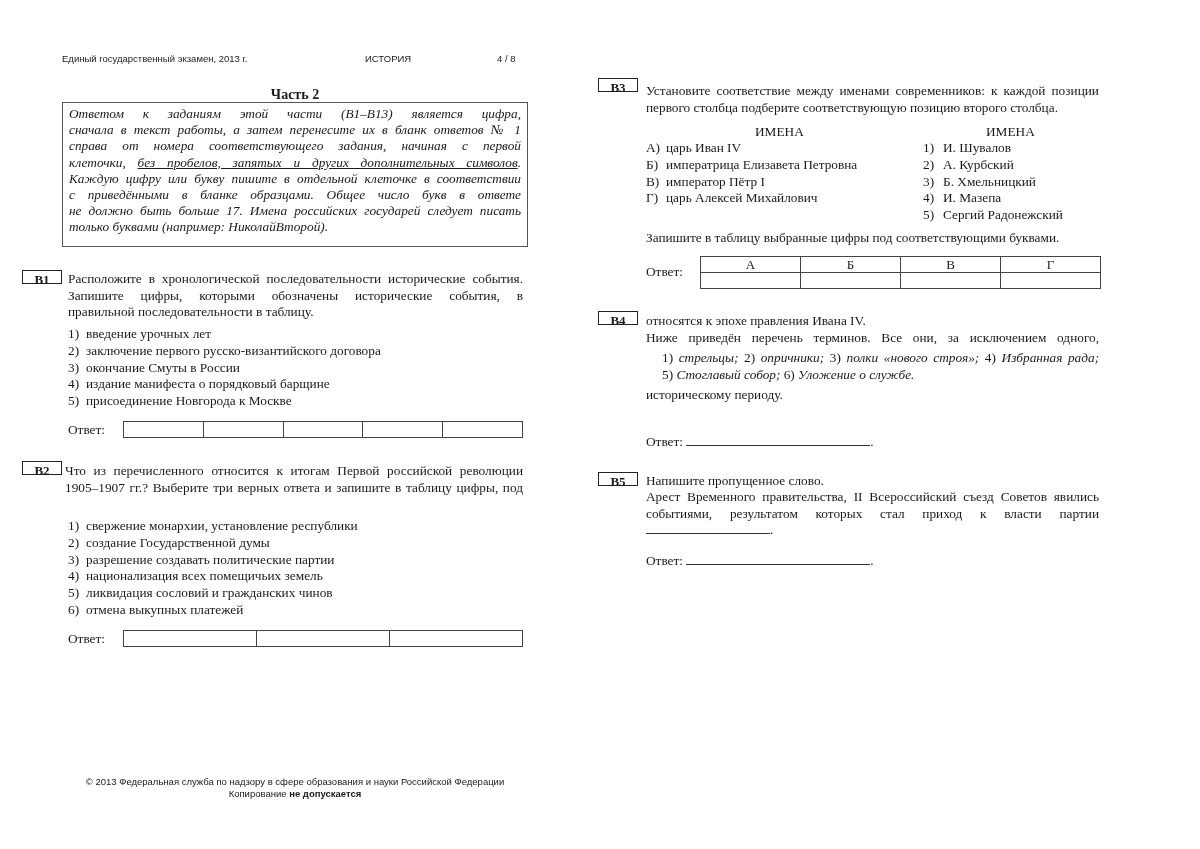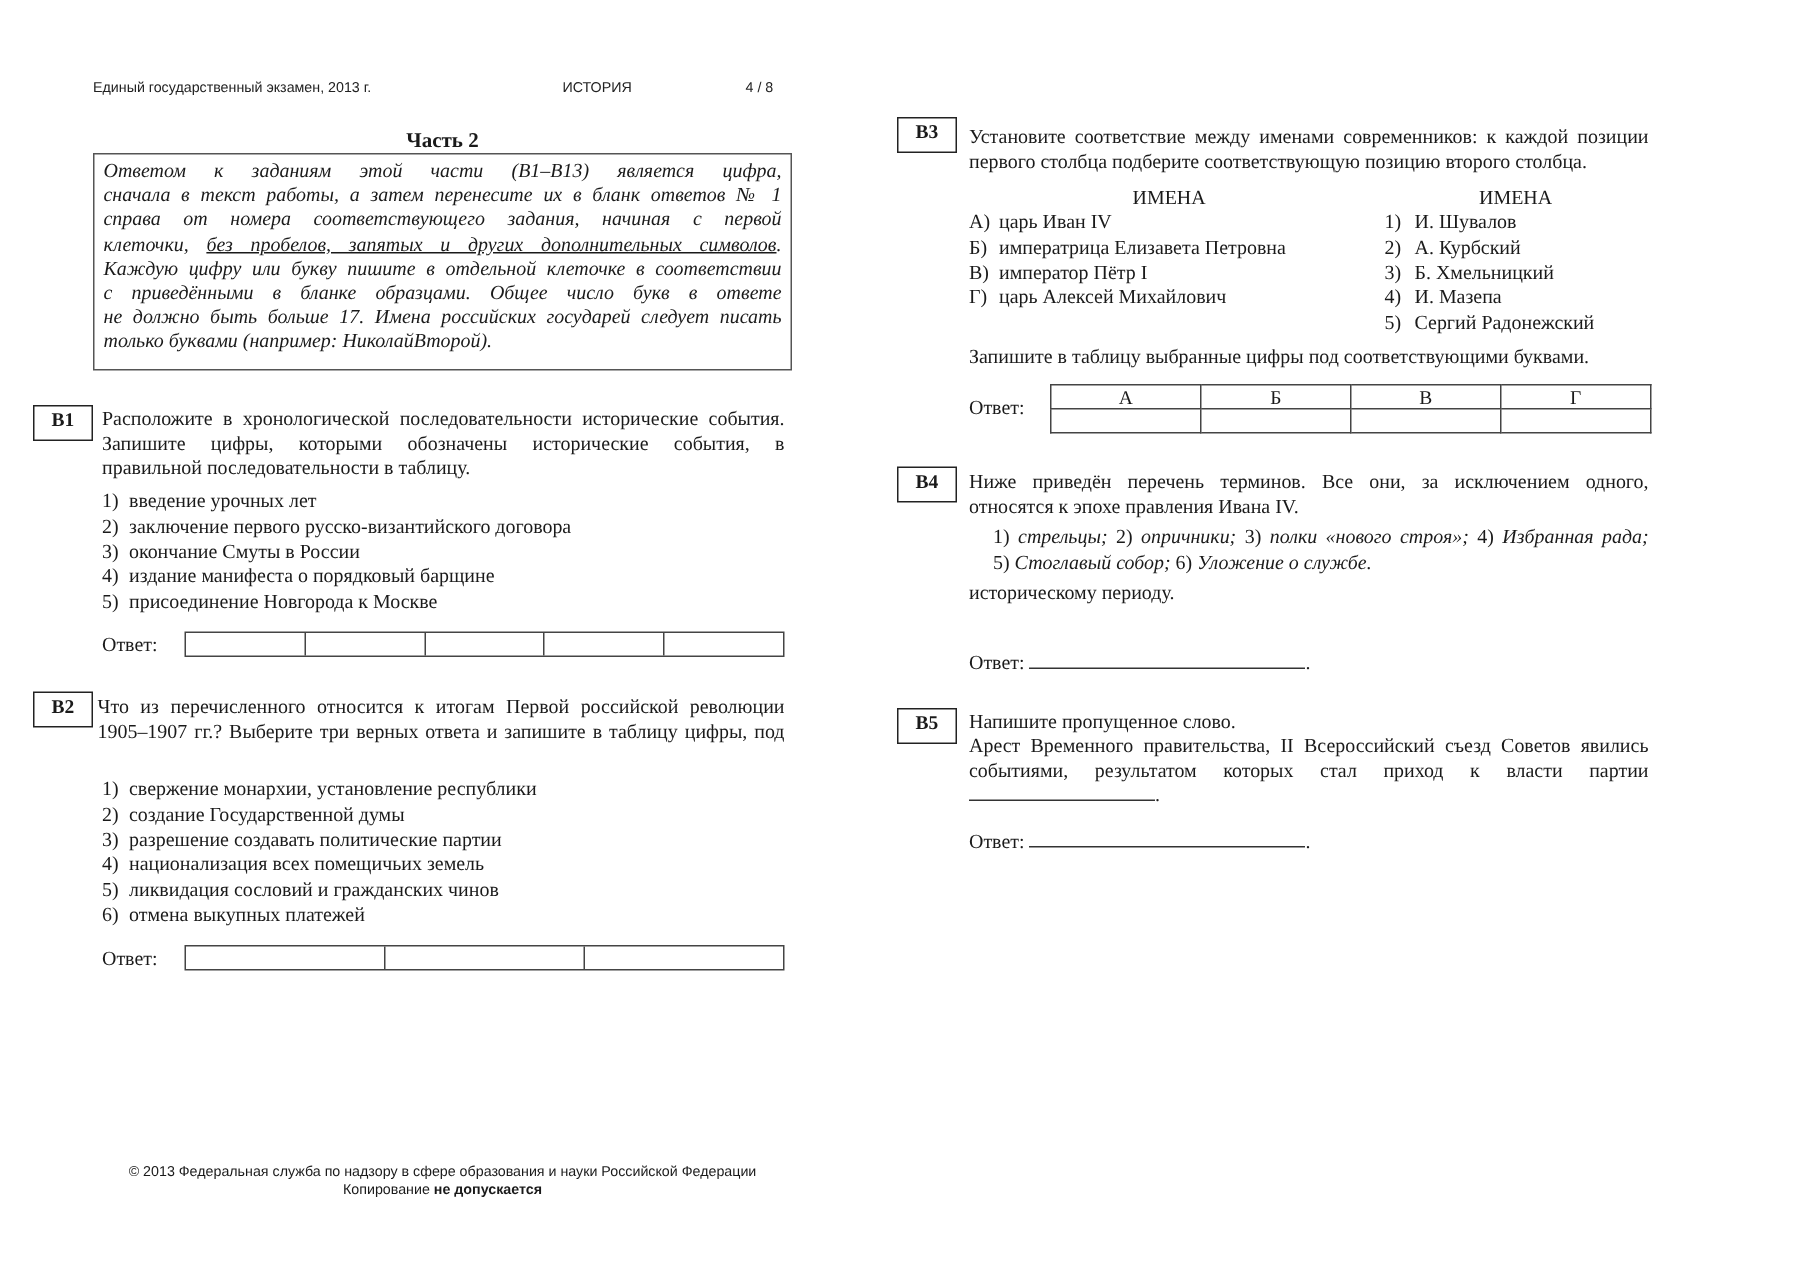--- a/index.html
+++ b/index.html
@@ -14,21 +14,21 @@
     left: 62px; top: 102px; width: 466px; height: 145px;
     border: 1.5px solid #555; padding: 3px 6px;
     font-style: italic; font-weight: normal; font-size: 13.3px; line-height: 16.2px;
     text-align: justify;
   }
   .instr-box .ln { display: block; text-align: justify; text-align-last: justify; white-space: nowrap; }
   .instr-box .ln.last { text-align-last: left; }
   .instr-box u { text-decoration: underline; }
 
   .qlabel {
-    width: 40px; height: 24px; border: 1.5px solid #222;
+    width: 40px; height: 14px; border: 1.5px solid #222;
     font-weight: bold; font-size: 13px; text-align: center; line-height: 17px;
   }
 
   .qtext { font-size: 13.3px; line-height: 16.5px; }
   .jline { display: block; text-align: justify; text-align-last: justify; white-space: nowrap; }
   .jline.last { text-align-last: left; }
 
   .olist { font-size: 13.3px; line-height: 16.8px; }
   .olist .item { display: flex; }
   .olist .num { width: 18px; }
@@ -47,21 +47,21 @@
   .footer { font-family: "Liberation Sans", sans-serif; font-size: 9.5px; text-align: center; left: 62px; width: 466px; line-height: 12px; }
   .footer b { font-weight: bold; }
 
   .col-head { font-size: 13.3px; }
   i { font-style: italic; }
 </style>
 </head>
 <body>
 
 <div class="abs hdr" style="left:62px;">Единый государственный экзамен, 2013 г.</div>
-<div class="abs hdr" style="left:375px;">ИСТОРИЯ</div>
+<div class="abs hdr" style="left:365px;">ИСТОРИЯ</div>
 <div class="abs hdr" style="left:497px;">4 / 8</div>
 
 <div class="abs part-title">Часть 2</div>
 <div class="abs instr-box">
   <span class="ln">Ответом к заданиям этой части (В1–В13) является цифра,</span>
   <span class="ln">сначала в текст работы, а затем перенесите их в бланк ответов № 1</span>
   <span class="ln">справа от номера соответствующего задания, начиная с первой</span>
   <span class="ln"><span>клеточки, </span><u>без пробелов, запятых и других дополнительных символов</u><span>.</span></span>
   <span class="ln">Каждую цифру или букву пишите в отдельной клеточке в соответствии</span>
   <span class="ln">с приведёнными в бланке образцами. Общее число букв в ответе</span>
@@ -205,22 +205,22 @@
     <td></td>
     <td></td>
     <td></td>
     <td></td>
   </tr>
 </tbody>
   </table>
 
 <div class="abs qlabel" style="left:598px; top:311px;">В4</div>
 <div class="abs qtext" style="left:646px; top:313px; width:453px;">
+  <span class="jline last">относятся к эпохе правления Ивана IV.</span>
   <span class="jline">Ниже приведён перечень терминов. Все они, за исключением одного,</span>
-  <span class="jline last">относятся к эпохе правления Ивана IV.</span>
 </div>
 <div class="abs qtext" style="left:662px; top:350px; width:437px;">
   <span class="jline"><span>1)</span> <i>стрельцы;</i> <span>2)</span> <i>опричники;</i> <span>3)</span> <i>полки «нового строя»;</i> <span>4)</span> <i>Избранная рада;</i></span>
   <span class="jline last"><span>5)</span> <i>Стоглавый собор;</i> <span>6)</span> <i>Уложение о службе.</i></span>
 </div>
 <div class="abs qtext" style="left:646px; top:387px; width:453px;">
   <span class="jline last">историческому периоду.</span>
 </div>
 <div class="abs qtext" style="left:646px; top:434px;">
   <span>Ответ:</span>

